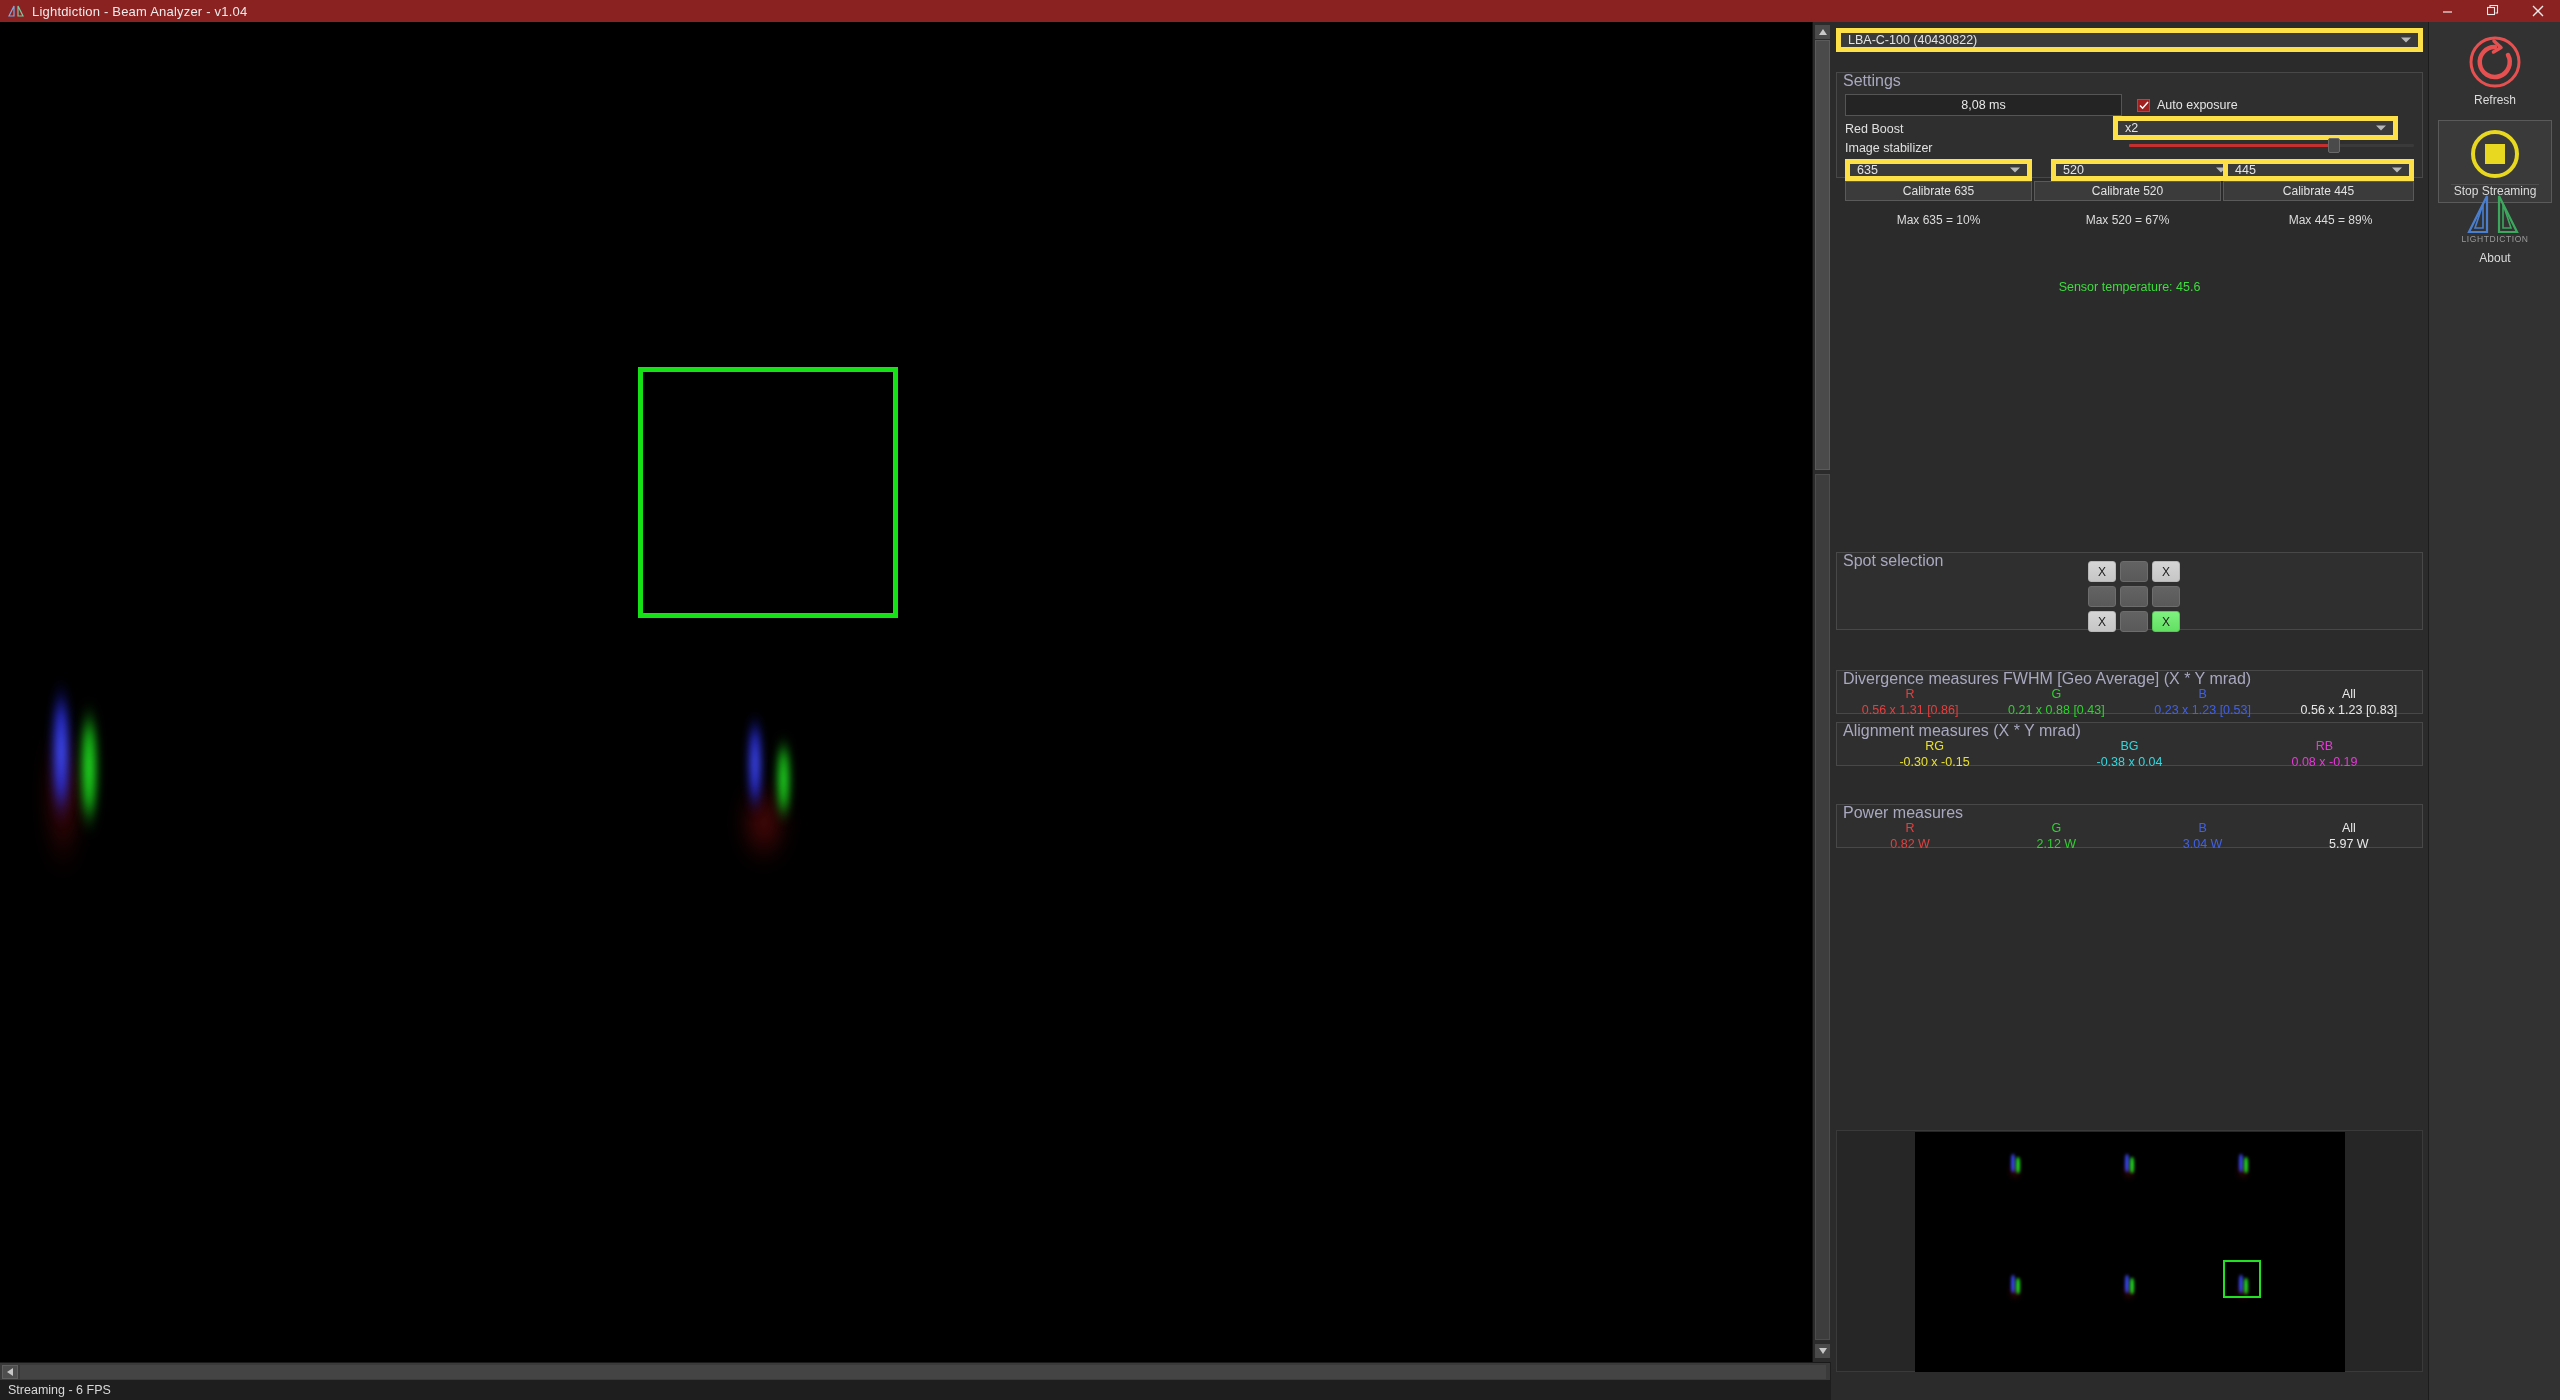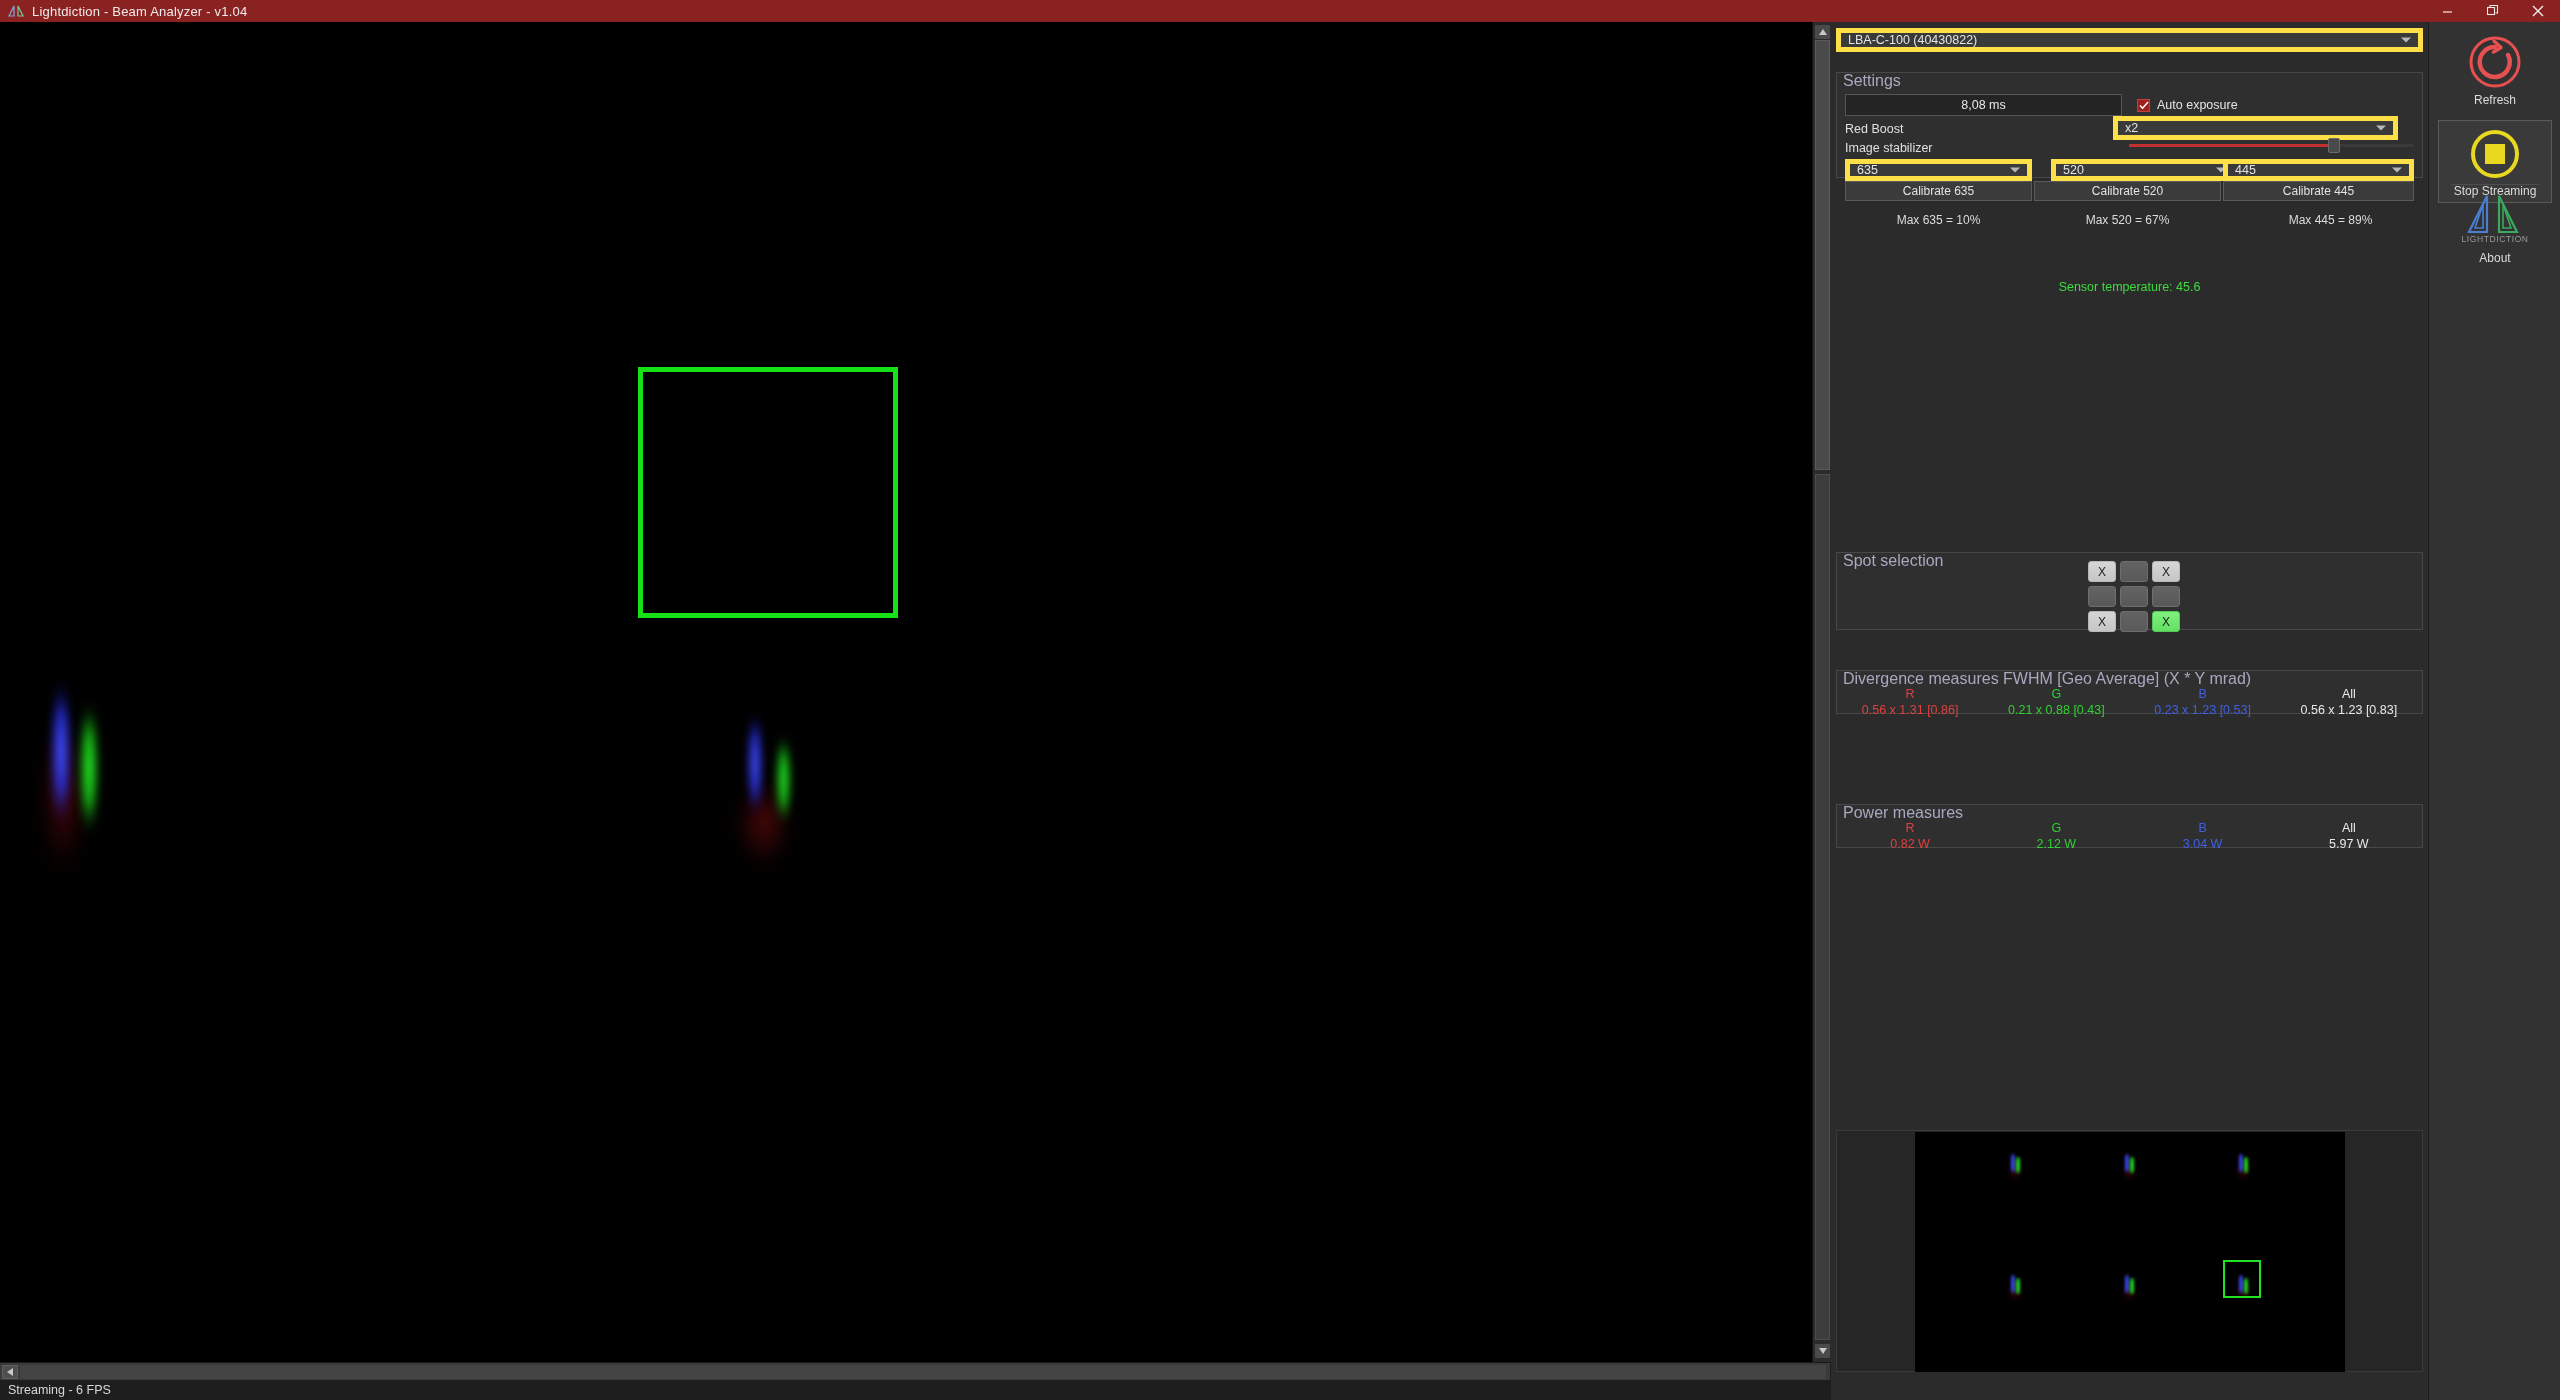--- a/index.html
+++ b/index.html
@@ -370,20 +370,37 @@
             <div class="meas-head" style="color: rgb(64, 96, 232);">B</div>
             <div class="meas-val" style="color: rgb(64, 96, 232);">0.23 x 1.23 [0.53]</div>
           </div>
           <div class="meas-col">
             <div class="meas-head" style="color: rgb(232, 232, 232);">All</div>
             <div class="meas-val" style="color: rgb(232, 232, 232);">0.56 x 1.23 [0.83]</div>
           </div>
         </div>
     </div>
 
+    <div class="group" id="grp-align">
+      <div class="group-label">Alignment measures (X * Y mrad)</div>
+      <div class="meas-row" id="alignrow">
+          <div class="meas-col">
+            <div class="meas-head" style="color: rgb(232, 224, 48);">RG</div>
+            <div class="meas-val" style="color: rgb(232, 224, 48);">-0.30 x -0.15</div>
+          </div>
+          <div class="meas-col">
+            <div class="meas-head" style="color: rgb(48, 216, 224);">BG</div>
+            <div class="meas-val" style="color: rgb(48, 216, 224);">-0.38 x 0.04</div>
+          </div>
+          <div class="meas-col">
+            <div class="meas-head" style="color: rgb(232, 56, 216);">RB</div>
+            <div class="meas-val" style="color: rgb(232, 56, 216);">0.08 x -0.19</div>
+          </div>
+        </div>
+    </div>
 
     <div class="group" id="grp-power">
       <div class="group-label">Power measures</div>
       <div class="meas-row" id="powerrow">
           <div class="meas-col">
             <div class="meas-head" style="color: rgb(224, 64, 64);">R</div>
             <div class="meas-val" style="color: rgb(224, 64, 64);">0.82 W</div>
           </div>
           <div class="meas-col">
             <div class="meas-head" style="color: rgb(48, 208, 48);">G</div>

